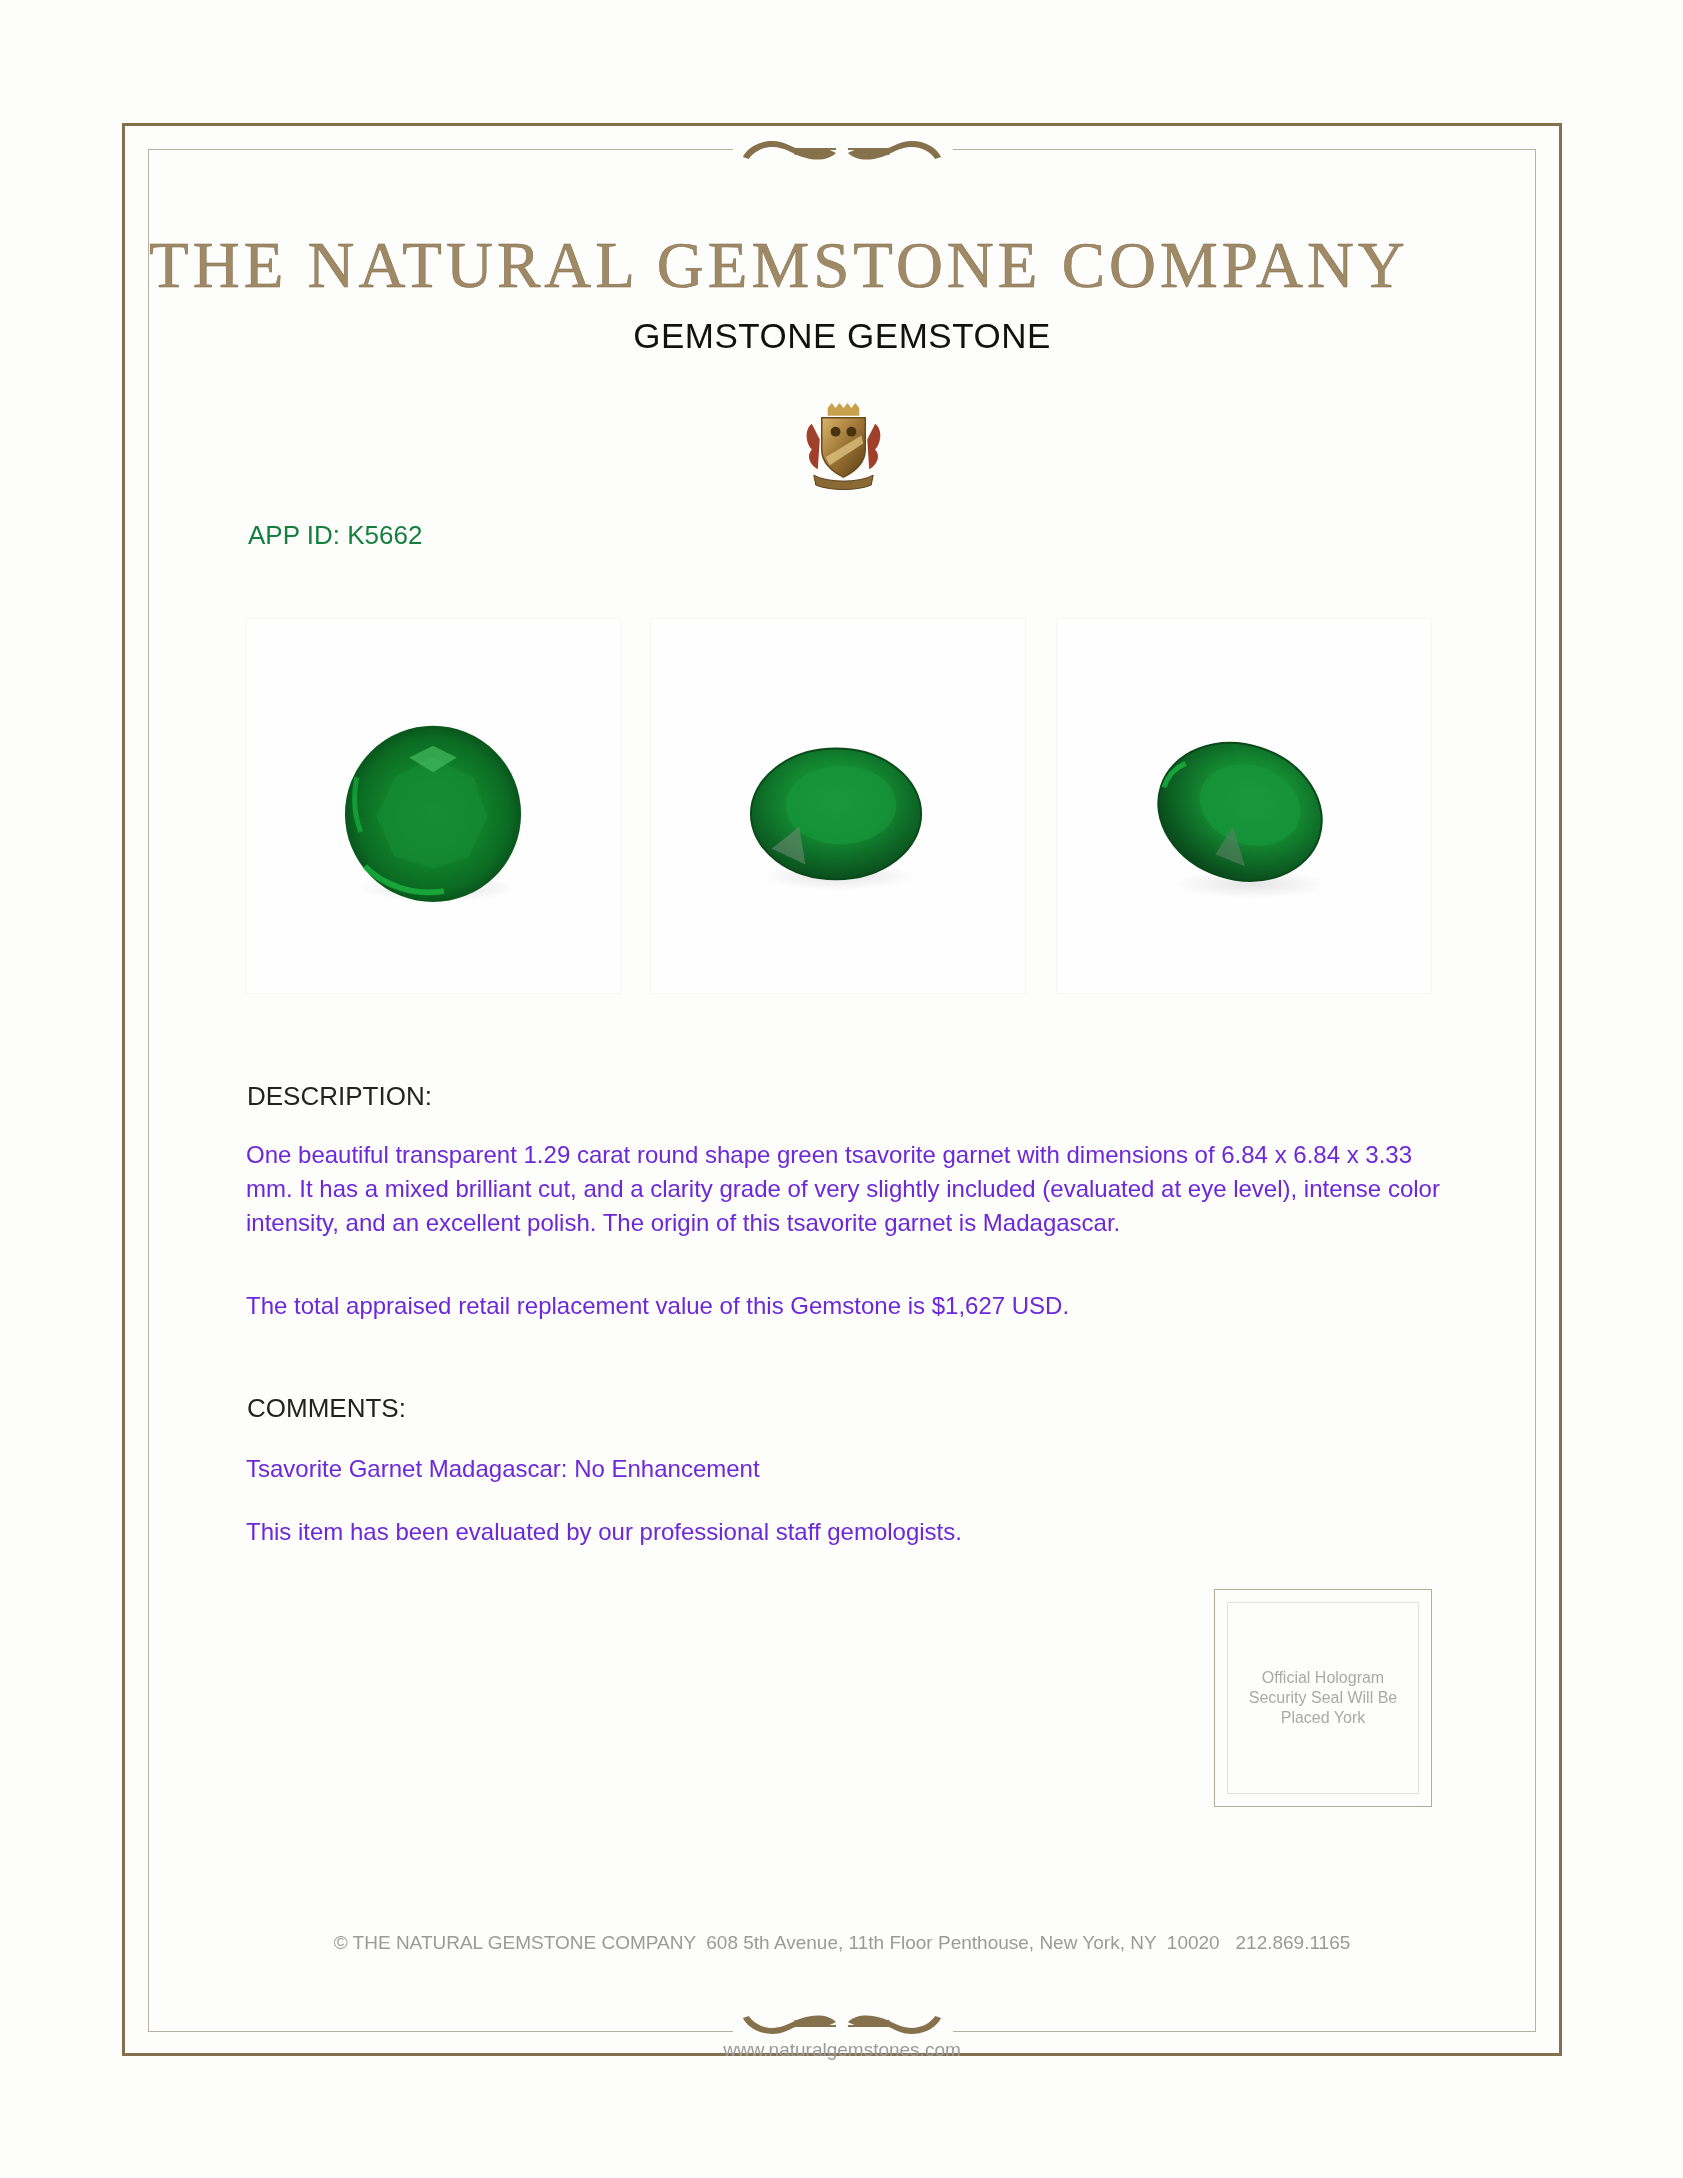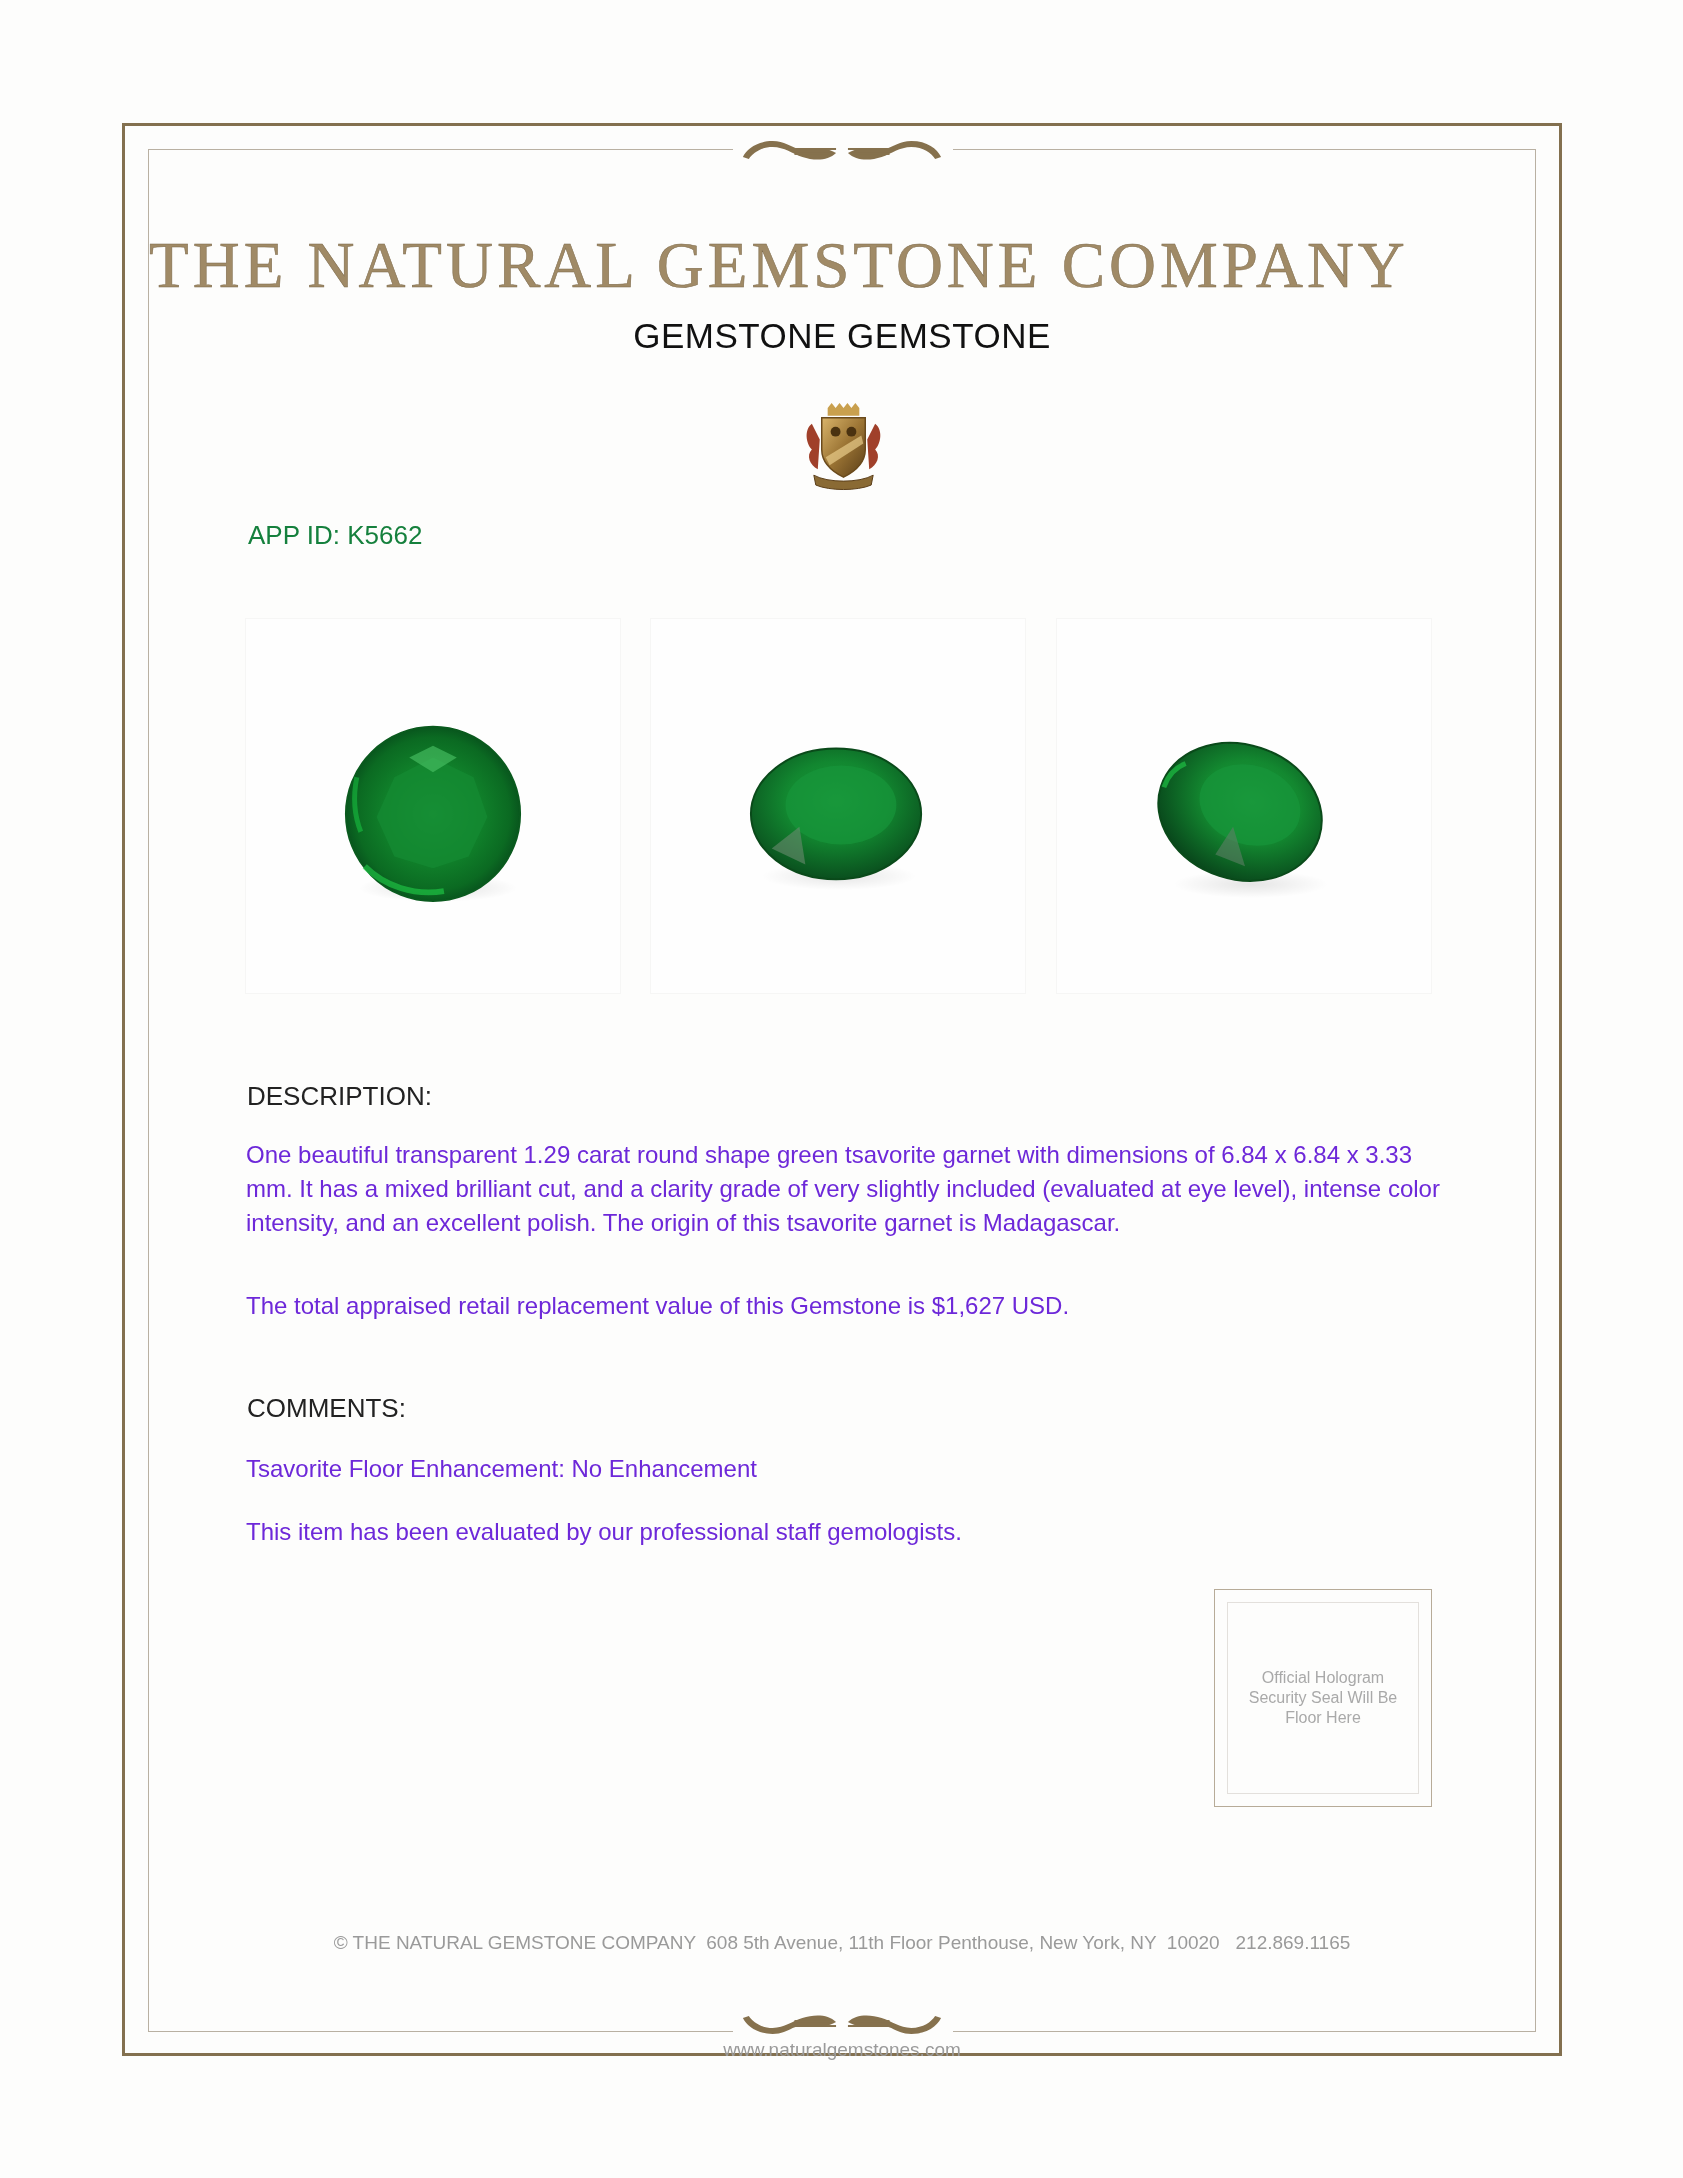--- a/index.html
+++ b/index.html
@@ -183,24 +183,24 @@
     <polygon points="160,238 178,210 190,250" fill="#5e7e66" opacity="0.6"></polygon>
     <path d="M108 170 C112 158 120 150 130 146" stroke="#22d04a" stroke-width="5" fill="none" opacity="0.6"></path>
   </svg>
 </div>
 
 <div class="section-label" style="top:1079px;">DESCRIPTION:</div>
 <div class="para" style="top:1138px;">One beautiful transparent 1.29 carat round shape green tsavorite garnet with dimensions of 6.84 x 6.84 x 3.33 mm. It has a mixed brilliant cut, and a clarity grade of very slightly included (evaluated at eye level), intense color intensity, and an excellent polish. The origin of this tsavorite garnet is Madagascar.</div>
 <div class="para" style="top:1289px;">The total appraised retail replacement value of this Gemstone is $1,627 USD.</div>
 
 <div class="section-label" style="top:1391px;">COMMENTS:</div>
-<div class="para" style="top:1452px;">Tsavorite Floor Enhancement: No Enhancement</div>
+<div class="para" style="top:1452px;">Tsavorite Garnet Madagascar: No Enhancement</div>
 <div class="para" style="top:1515px;">This item has been evaluated by our professional staff gemologists.</div>
 
 <div class="seal-outer">
   <div class="seal-inner">
-    <div class="seal-text">Official Hologram Security Seal Will Be Floor Here</div>
+    <div class="seal-text">Official Hologram Security Seal Will Be Placed York</div>
   </div>
 </div>
 
 <div class="footer" style="top:1882px; white-space: pre;">© THE NATURAL GEMSTONE COMPANY  608 5th Avenue, 11th Floor Penthouse, New York, NY  10020   212.869.1165</div>
 <div class="footer" style="top:1989px;">www.naturalgemstones.com</div>
 
 
 </body></html>

